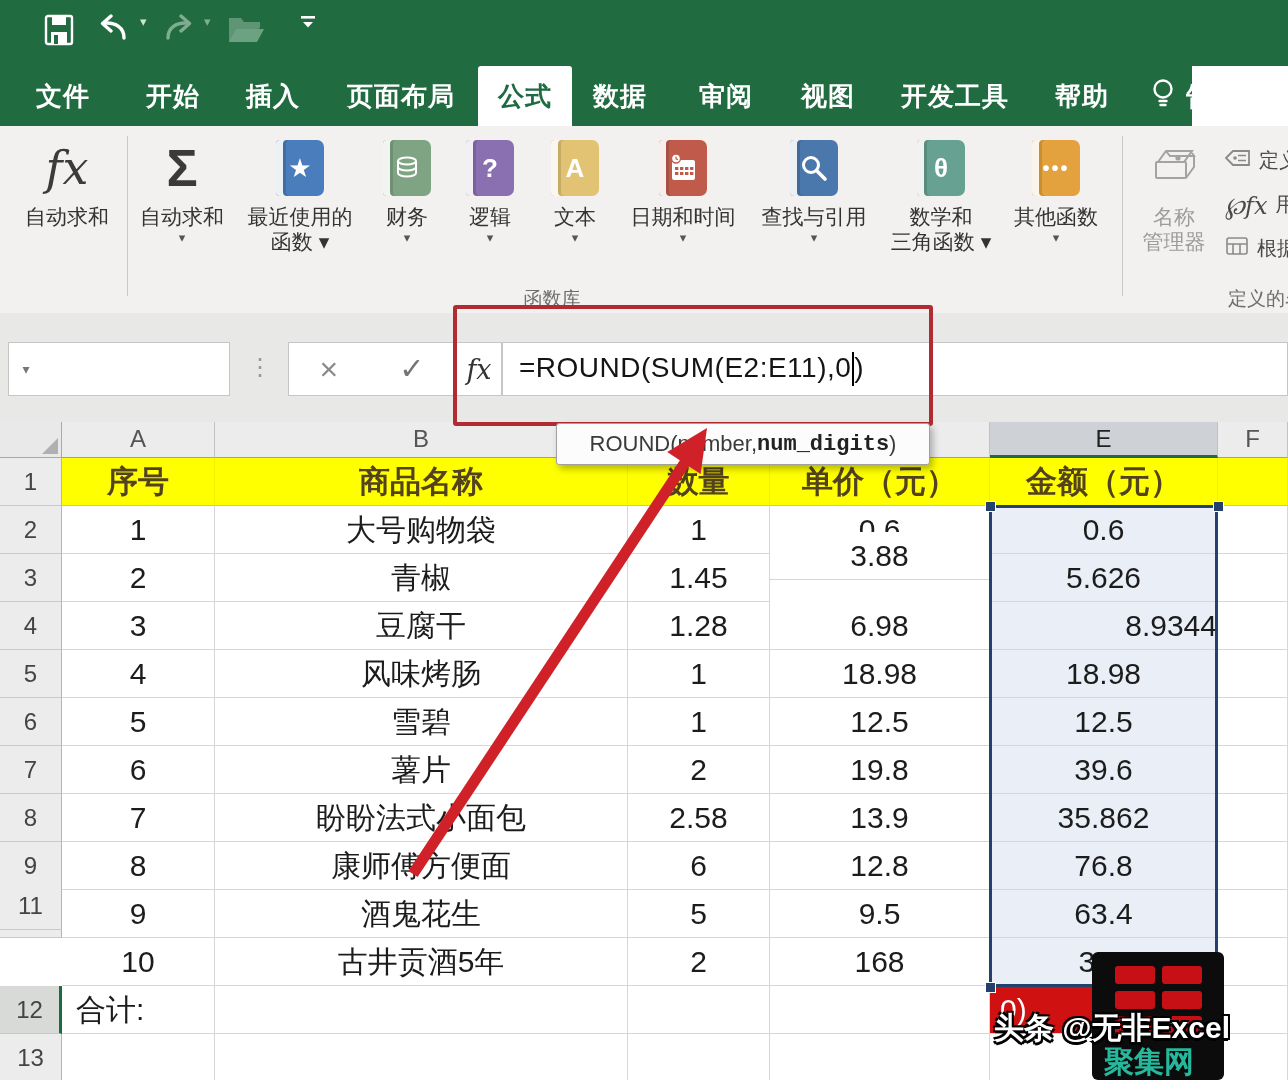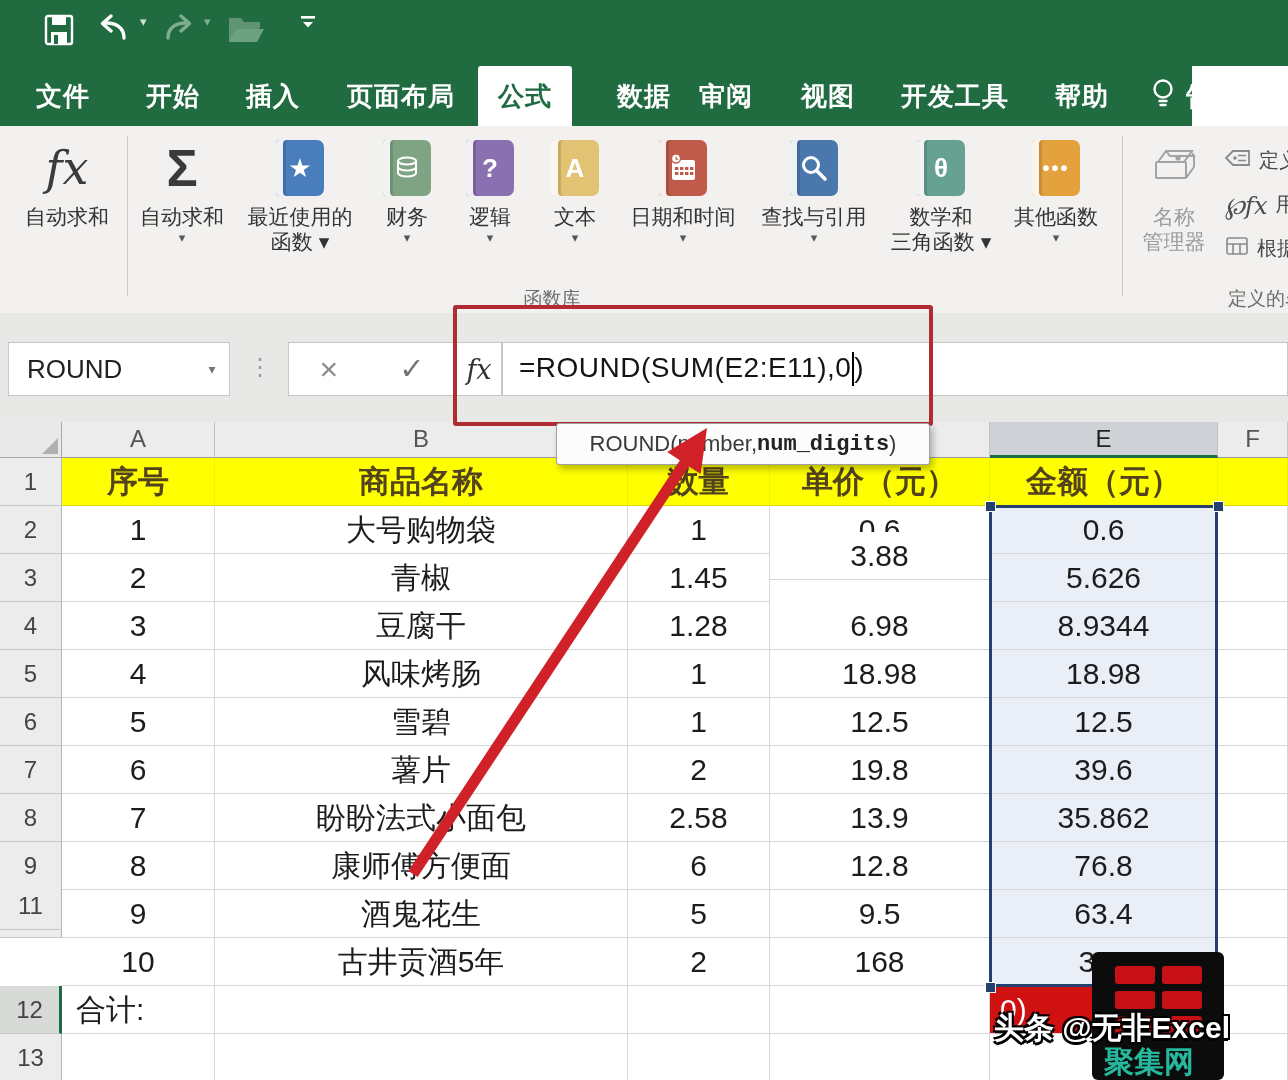--- a/index.html
+++ b/index.html
@@ -135,21 +135,21 @@
     </div>
   </div>
 
   <div class="abs" id="tabrow">
     <div id="tabs">
         <div class="tab" style="left: 30px; width: 66px;">文件</div>
         <div class="tab" style="left: 140px; width: 66px;">开始</div>
         <div class="tab" style="left: 240px; width: 66px;">插入</div>
         <div class="tab" style="left: 345px; width: 112px;">页面布局</div>
         <div class="tab active" style="left: 478px; width: 94px;">公式</div>
-        <div class="tab" style="left: 616px; width: 56px;">数据</div>
+        <div class="tab" style="left: 592px; width: 56px;">数据</div>
         <div class="tab" style="left: 698px; width: 56px;">审阅</div>
         <div class="tab" style="left: 800px; width: 56px;">视图</div>
         <div class="tab" style="left: 897px; width: 116px;">开发工具</div>
         <div class="tab" style="left: 1053px; width: 58px;">帮助</div>
       </div>
     <div id="tellme">
       <span>
         <svg width="26" height="32" viewBox="0 0 26 32">
             <circle cx="13" cy="12" r="8.5" fill="none" stroke="#fff" stroke-width="2.4"></circle>
             <path d="M9.5 24 h7 M10.5 28 h5" stroke="#fff" stroke-width="2.4" stroke-linecap="round"></path>
@@ -299,21 +299,20 @@
               <path d="M2 8 h20 M8 8 v10 M15 8 v10"></path>
             </g>
           </svg></span>
       <span>根据所选内容创建</span>
     </div>
     <div class="grouplabel" style="left:1228px;width:140px;top:160px;text-align:left;">定义的名称</div>
   </div>
 
   <div class="abs" id="fstrip">
     <div class="fbox" id="namebox">
-      <span class="nb-text">ROUND</span>
       <span class="nb-arrow">▾</span>
     </div>
     <div id="fbsep">⋮</div>
     <div class="fbox" id="fbtns">
       <span id="btn-cancel">×</span>
       <span id="btn-enter">✓</span>
     </div>
     <div class="fbox" id="fxbox">
       <span class="fx-small" style="font-size:27px;color:#333;">fx</span>
     </div>
@@ -364,21 +363,21 @@
       <div class="cell" style="left: 62px; top: 554px; width: 153px; height: 48px; line-height: 48px;">2</div>
       <div class="cell" style="left: 215px; top: 554px; width: 413px; height: 48px; line-height: 48px;">青椒</div>
       <div class="cell" style="left: 628px; top: 554px; width: 142px; height: 48px; line-height: 48px;">1.45</div>
       <div class="cell" style="left: 770px; top: 532px; width: 220px; height: 48px; line-height: 48px;">3.88</div>
       <div class="cell blue" style="left: 990px; top: 554px; width: 228px; height: 48px; line-height: 48px;">5.626</div>
       <div class="cell" style="left: 1218px; top: 554px; width: 70px; height: 48px; line-height: 48px;"></div>
       <div class="cell" style="left: 62px; top: 602px; width: 153px; height: 48px; line-height: 48px;">3</div>
       <div class="cell" style="left: 215px; top: 602px; width: 413px; height: 48px; line-height: 48px;">豆腐干</div>
       <div class="cell" style="left: 628px; top: 602px; width: 142px; height: 48px; line-height: 48px;">1.28</div>
       <div class="cell" style="left: 770px; top: 602px; width: 220px; height: 48px; line-height: 48px;">6.98</div>
-      <div class="cell blue" style="left: 990px; top: 602px; width: 228px; height: 48px; line-height: 48px;">8.9344</div>
+      <div class="cell blue" style="left: 990px; top: 602px; width: 228px; height: 48px; line-height: 48px; text-align: right;">8.9344</div>
       <div class="cell" style="left: 1218px; top: 602px; width: 70px; height: 48px; line-height: 48px;"></div>
       <div class="cell" style="left: 62px; top: 650px; width: 153px; height: 48px; line-height: 48px;">4</div>
       <div class="cell" style="left: 215px; top: 650px; width: 413px; height: 48px; line-height: 48px;">风味烤肠</div>
       <div class="cell" style="left: 628px; top: 650px; width: 142px; height: 48px; line-height: 48px;">1</div>
       <div class="cell" style="left: 770px; top: 650px; width: 220px; height: 48px; line-height: 48px;">18.98</div>
       <div class="cell blue" style="left: 990px; top: 650px; width: 228px; height: 48px; line-height: 48px;">18.98</div>
       <div class="cell" style="left: 1218px; top: 650px; width: 70px; height: 48px; line-height: 48px;"></div>
       <div class="cell" style="left: 62px; top: 698px; width: 153px; height: 48px; line-height: 48px;">5</div>
       <div class="cell" style="left: 215px; top: 698px; width: 413px; height: 48px; line-height: 48px;">雪碧</div>
       <div class="cell" style="left: 628px; top: 698px; width: 142px; height: 48px; line-height: 48px;">1</div>

